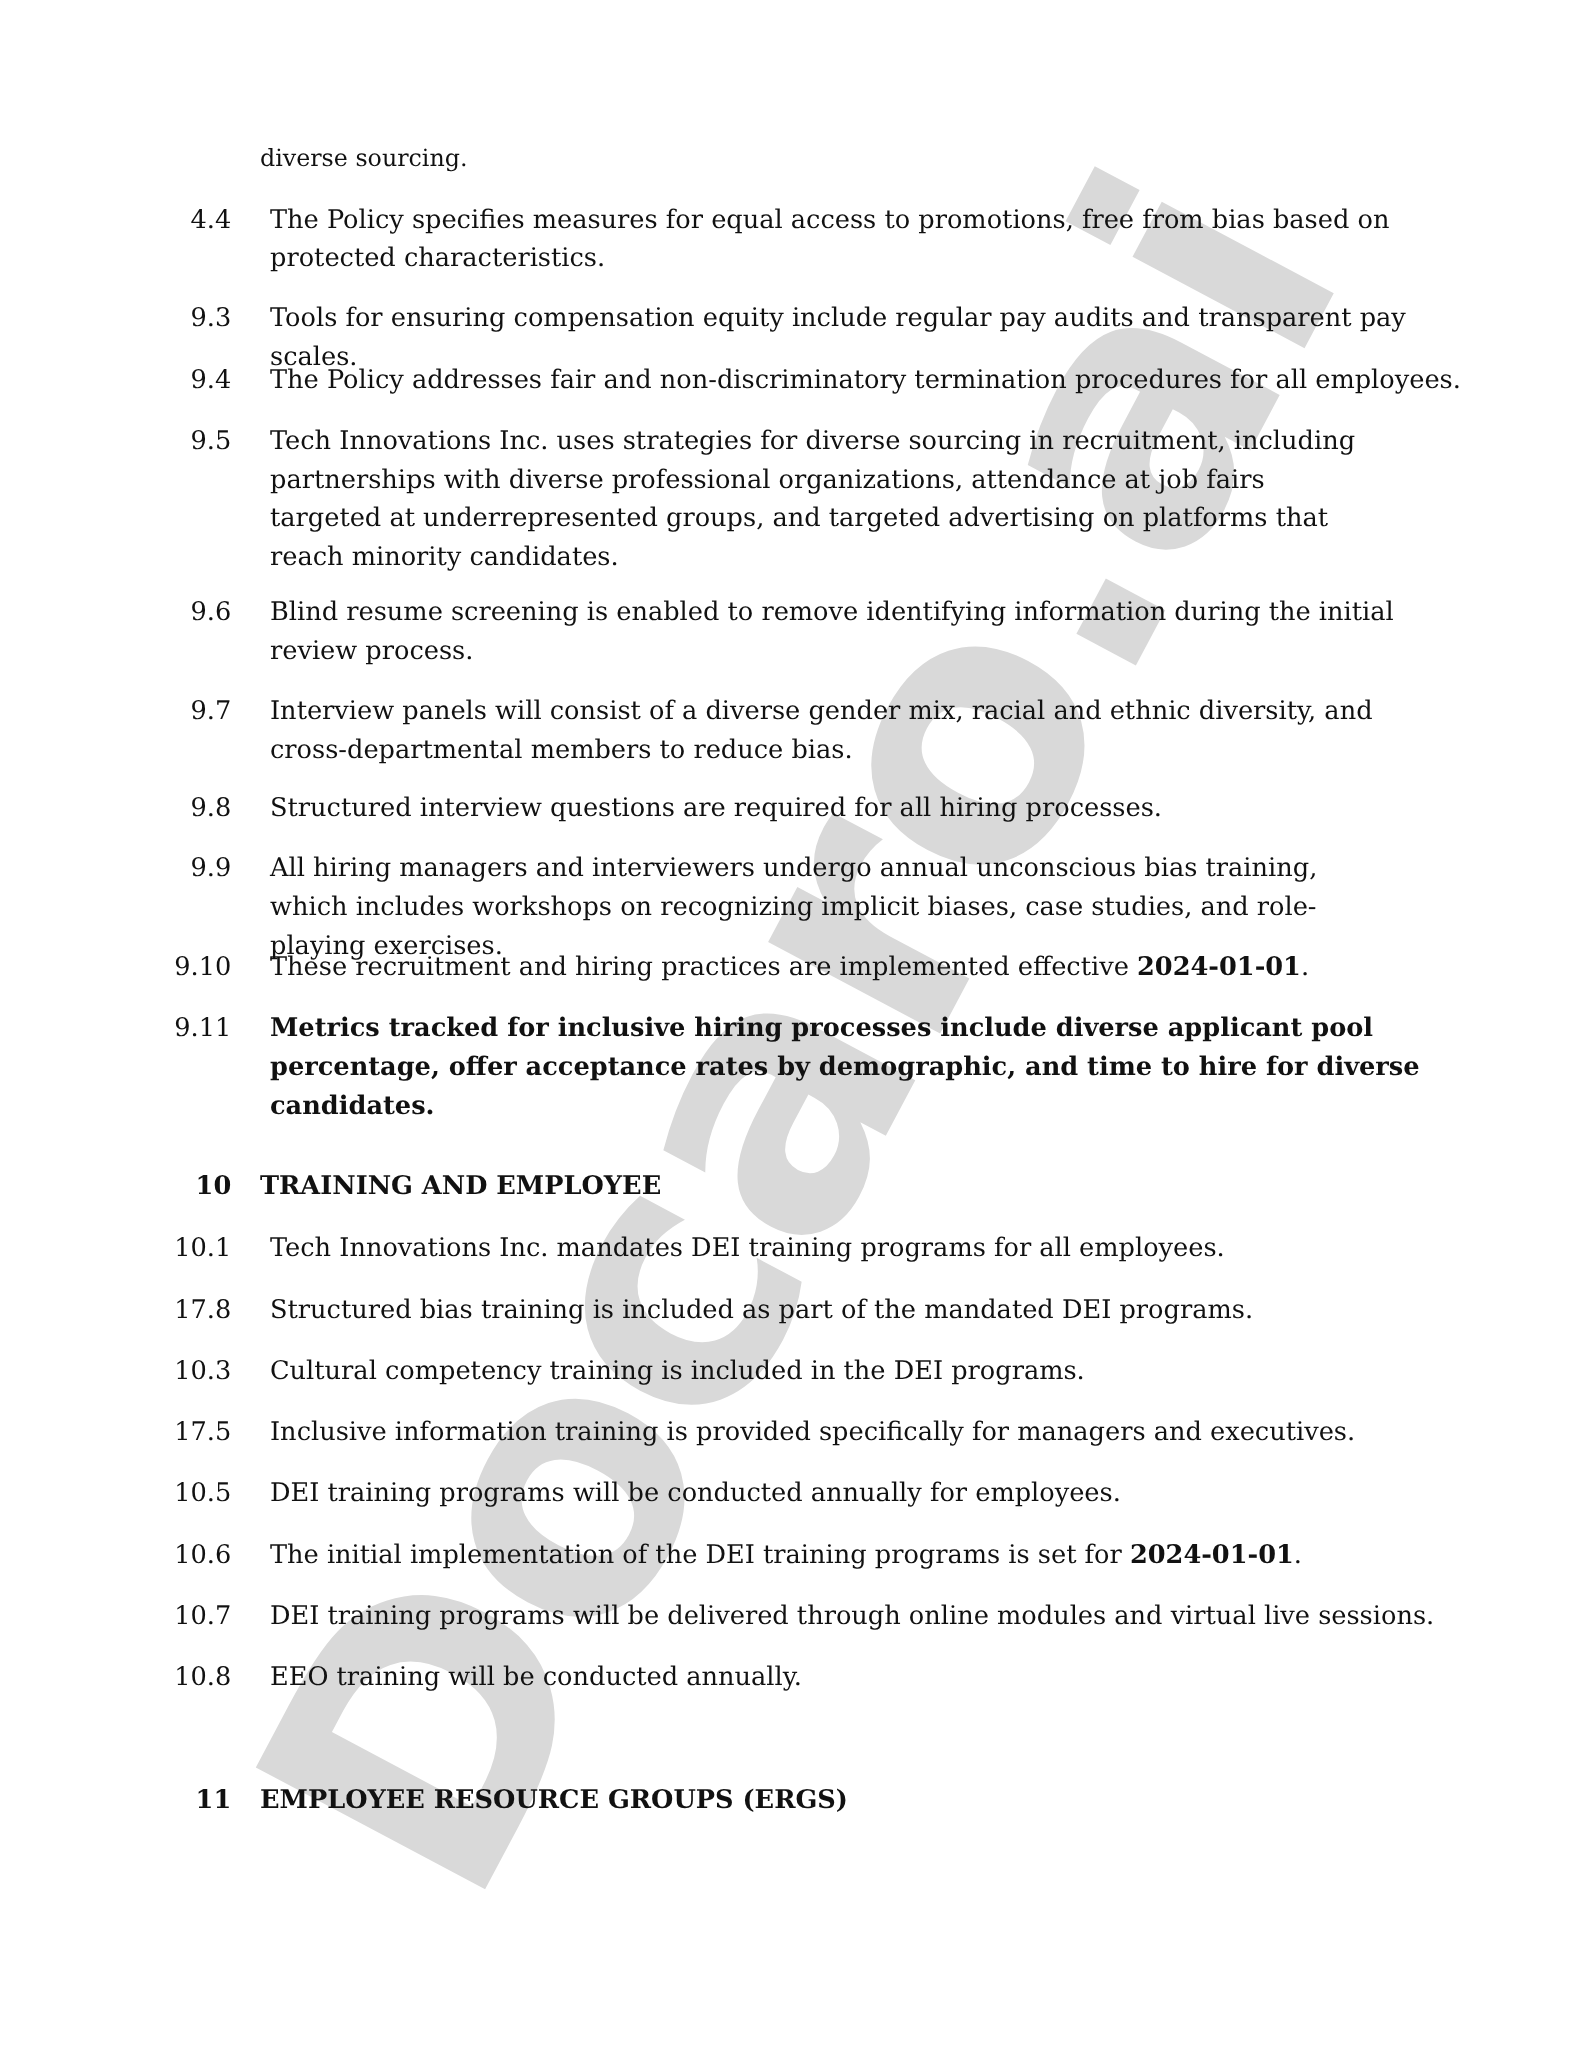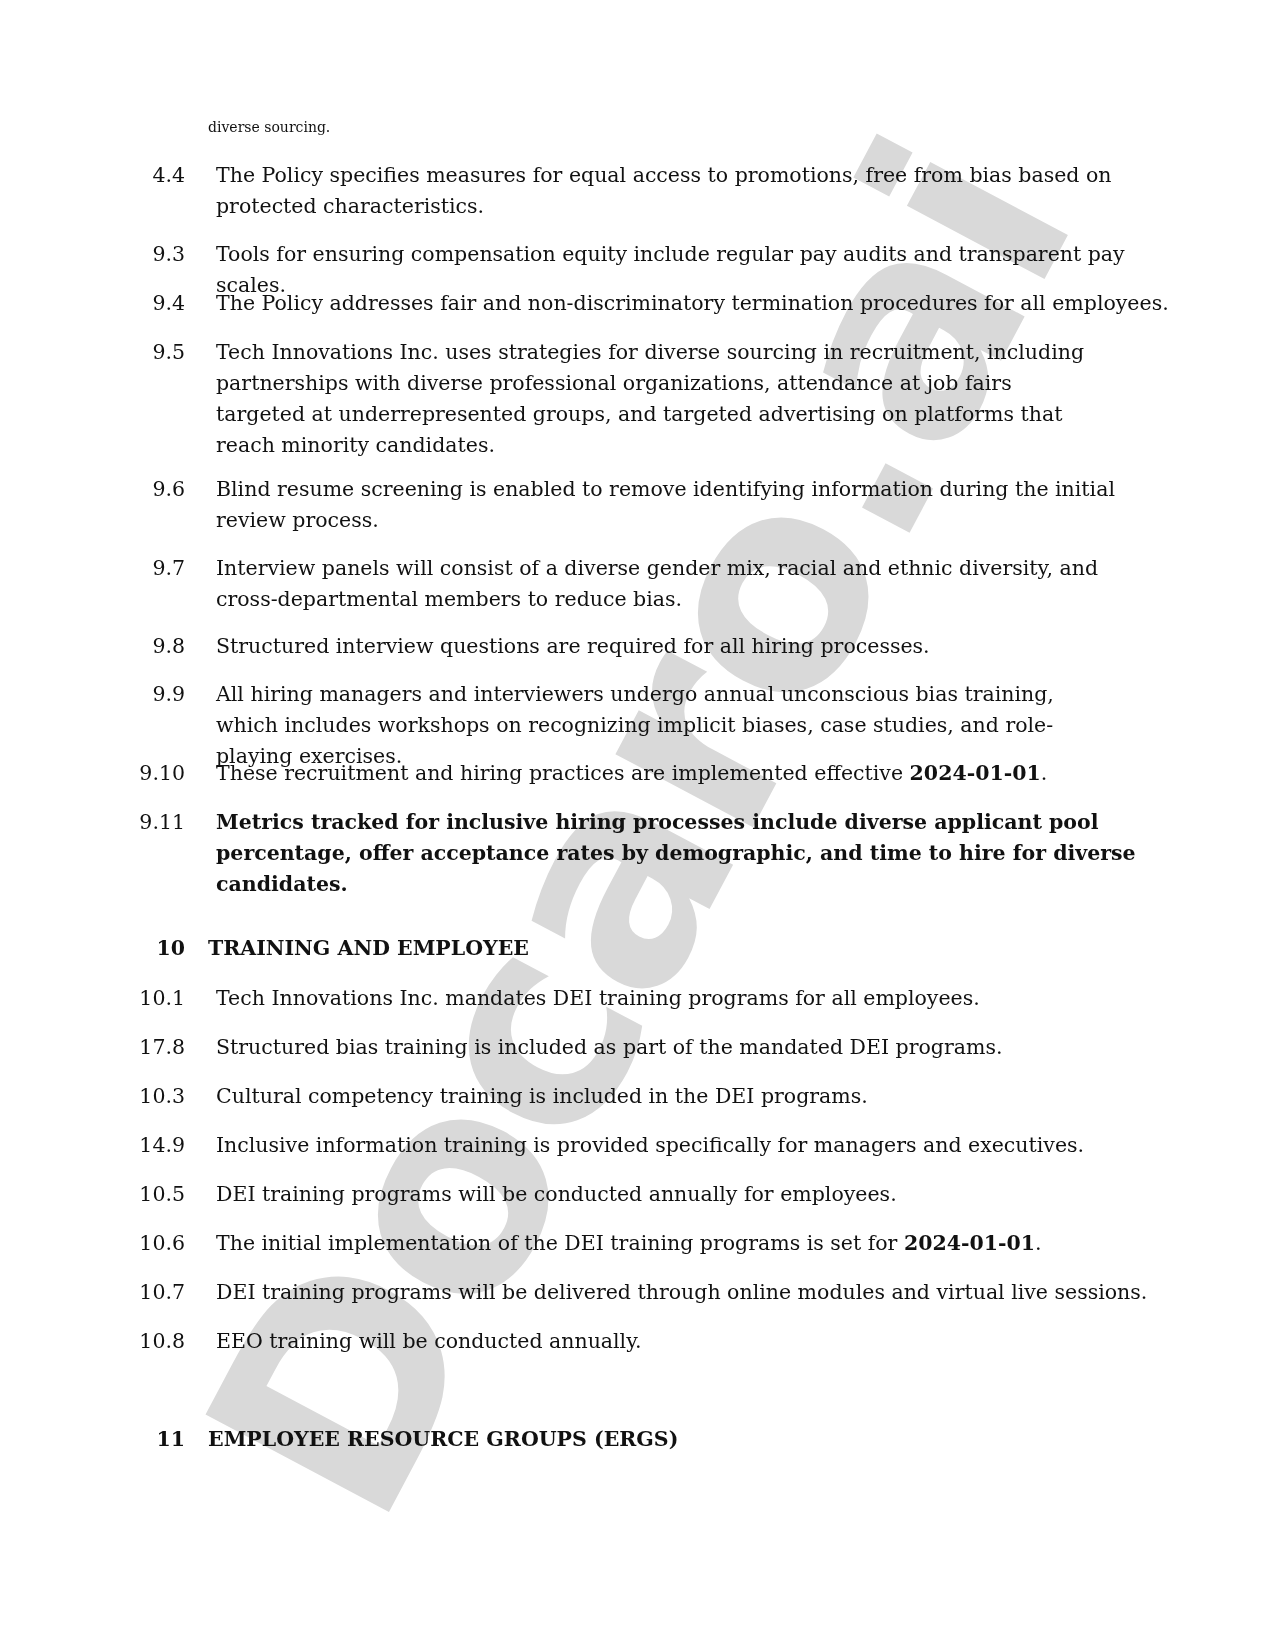--- a/index.html
+++ b/index.html
@@ -41,21 +41,21 @@
       position: absolute;
       left: 0;
       top: 0;
       width: 1275px;
       z-index: 1;
     }
     .line-block {
       position: absolute;
       left: 208px;
       width: 930px;
-      font-size: 14px;
+      font-size: 19px;
       line-height: 31px;
     }
     .clause {
       position: absolute;
       left: 0;
       width: 1275px;
       font-size: 20.5px;
       line-height: 31px;
     }
     .clause .num {
@@ -164,21 +164,21 @@
       <span class="num">17.8</span>
       <span class="text">Structured bias training is included as part of the mandated DEI programs.</span>
     </div>
 
     <div class="clause" style="top:1081px;">
       <span class="num">10.3</span>
       <span class="text">Cultural competency training is included in the DEI programs.</span>
     </div>
 
     <div class="clause" style="top:1130px;">
-      <span class="num">14.9</span>
+      <span class="num">17.5</span>
       <span class="text">Inclusive information training is provided specifically for managers and executives.</span>
     </div>
 
     <div class="clause" style="top:1179px;">
       <span class="num">10.5</span>
       <span class="text">DEI training programs will be conducted annually for employees.</span>
     </div>
 
     <div class="clause" style="top:1228px;">
       <span class="num">10.6</span>

